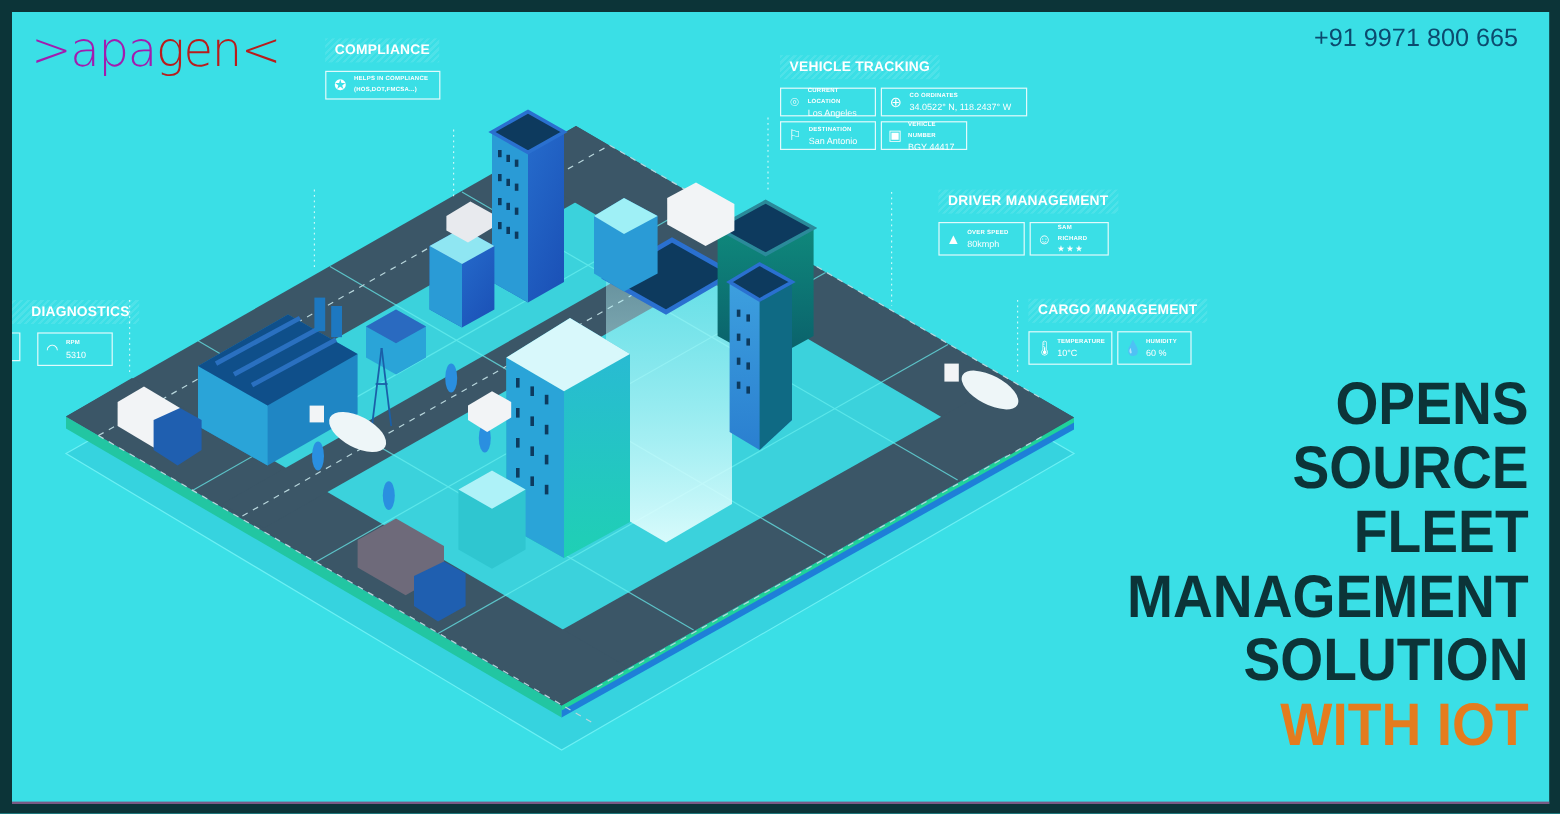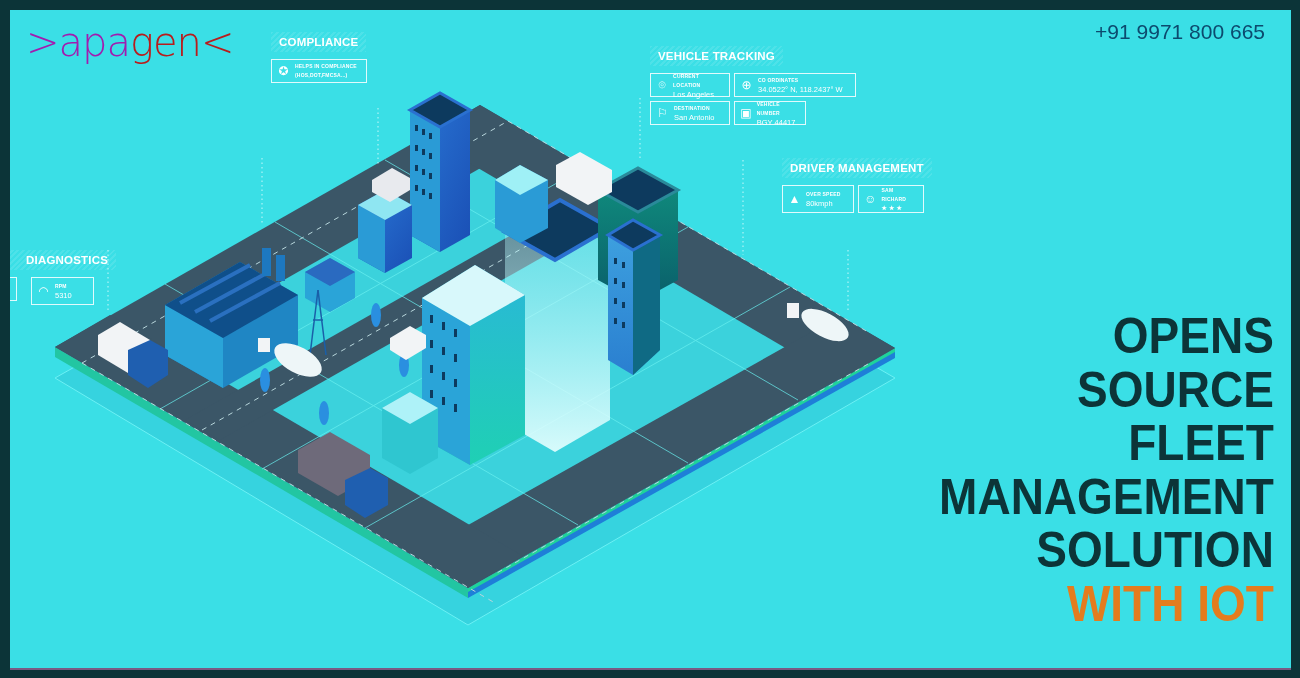--- a/index.html
+++ b/index.html
@@ -313,20 +313,39 @@
       <div class="card" style="width:66px; height:28px;">
         <span class="ic">☺</span>
         <span class="txt">
             <span class="lbl">SAM RICHARD</span>
             <span class="lbl" style="font-size:6px;">★ ★ ★</span>
           </span>
       </div>
     </div>
   </div>
 
+  <div class="callout" style="left:847px; top:239px;">
+    <div class="ctitle">CARGO MANAGEMENT</div>
+    <div class="ccards">
+      <div class="card" style="width:70px; height:28px;">
+        <span class="ic">🌡</span>
+        <span class="txt">
+            <span class="lbl">TEMPERATURE</span>
+            <span class="val">10°C</span>
+          </span>
+      </div>
+      <div class="card" style="width:62px; height:28px;">
+        <span class="ic">💧</span>
+        <span class="txt">
+            <span class="lbl">HUMIDITY</span>
+            <span class="val">60 %</span>
+          </span>
+      </div>
+    </div>
+  </div>
 
   <div class="headline">
     <div>OPENS</div>
     <div>SOURCE</div>
     <div>FLEET</div>
     <div>MANAGEMENT</div>
     <div>SOLUTION</div>
     <div class="accent">WITH IOT</div>
   </div>
 </div>

